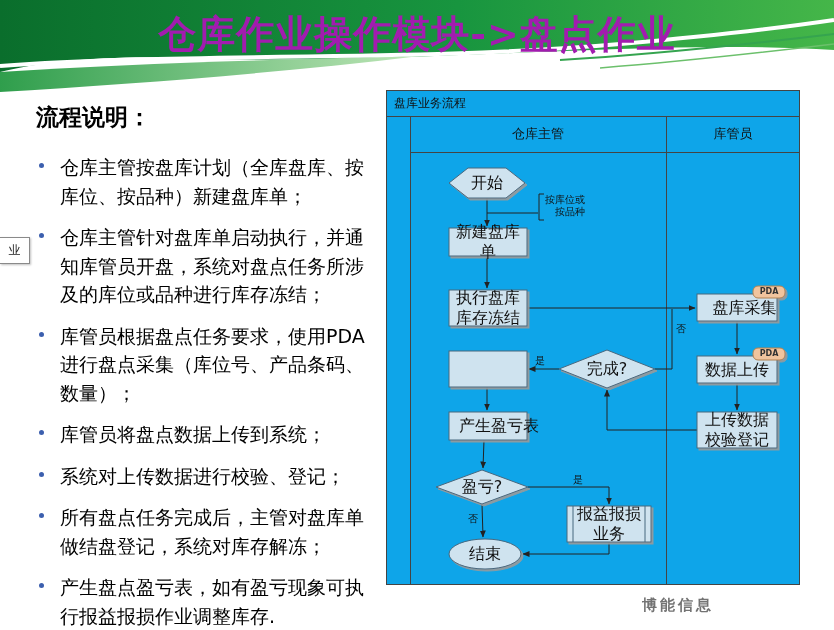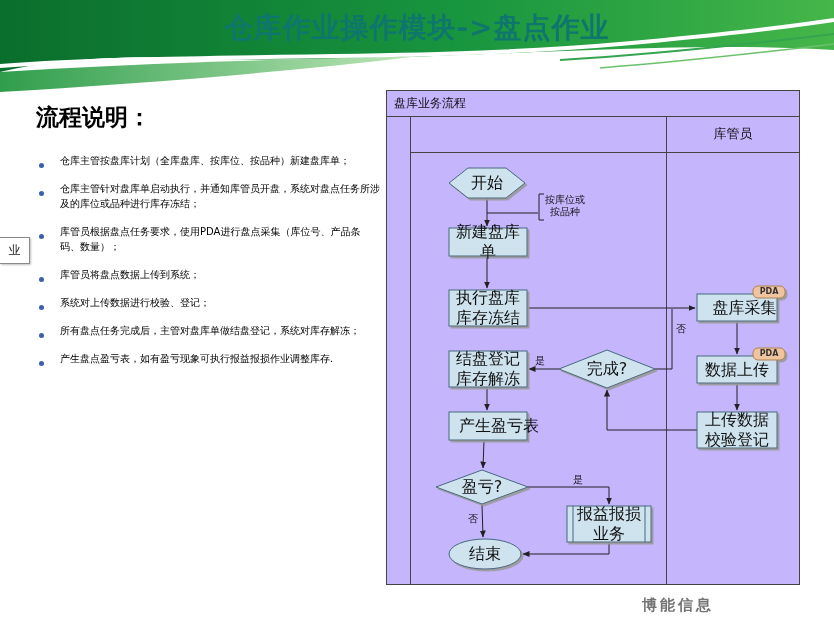--- a/index.html
+++ b/index.html
@@ -1,37 +1,37 @@
 <!DOCTYPE html>
 <html><head>
 <meta charset="utf-8">
 <style>
   *{margin:0;padding:0;box-sizing:border-box}
   html,body{width:834px;height:630px}
   body{position:relative;overflow:hidden;background:#fff;font-family:"DejaVu Sans","Liberation Sans",sans-serif;color:#000}
   .banner{position:absolute;top:0;left:0;display:block}
-  .slide-title{position:absolute;top:9px;left:0;width:100%;text-align:center;font-size:28px;font-weight:bold;
-    color:#0f766e;font-family:"DejaVu Serif","Liberation Serif",serif;letter-spacing:1px}
+  .slide-title{position:absolute;top:9px;left:0;width:100%;text-align:center;font-size:38px;font-weight:bold;
+    color:#a21caf;font-family:"DejaVu Serif","Liberation Serif",serif;letter-spacing:1px}
   .side-tab{position:absolute;left:0;top:237px;width:30px;height:27px;background:#fff;border:1px solid #8a8a8a;
     border-left:none;display:flex;align-items:center;justify-content:center;font-size:12px;color:#222;
     box-shadow:1px 1px 2px rgba(0,0,0,.25)}
   .desc{position:absolute;left:28px;top:94px;width:352px}
   .desc h2{font-size:23px;font-weight:bold;margin:8px 8px 20px 8px;font-family:"DejaVu Serif","Liberation Serif",serif}
   .desc ul{list-style:none}
-  .desc li{position:relative;padding-left:32px;margin-bottom:13px;font-size:10px;line-height:1.5}
+  .desc li{position:relative;padding-left:32px;margin-bottom:13px;font-size:19px;line-height:1.5}
   .desc li::before{content:"";position:absolute;left:11px;top:10px;width:5px;height:5px;background:#3c5fae;border-radius:50%}
-  .panel{position:absolute;left:386px;top:90px;width:414px;height:495px;background:#c4b5fd}
+  .panel{position:absolute;left:386px;top:90px;width:414px;height:495px;background:#0ea5e9}
   .flow{position:absolute;left:0;top:0}
   .flabel{position:absolute;display:flex;align-items:center;justify-content:center;text-align:center;
     font-size:16px;line-height:1.25;white-space:pre-line;color:#111}
   .flabel.small{font-size:10px}
   .flabel.tiny{font-size:8px;font-weight:bold;color:#333}
   .panel-title{position:absolute;left:8px;top:5px;font-size:12px;color:#111}
   .lane-h{font-size:13px}
-  .annot{justify-content:flex-start;text-align:center}
+  .annot{justify-content:flex-start;text-align:right}
   .footer{position:absolute;left:642px;top:596px;font-size:15px;font-weight:bold;color:#737373;letter-spacing:3px}
 </style>
 </head>
 <body>
 
 <svg class="banner" width="834" height="96" viewBox="0 0 834 96">
   <defs>
     <linearGradient id="bg1" x1="0%" y1="0%" x2="100%" y2="0%">
       <stop offset="0%" stop-color="#0a6e2c"></stop>
       <stop offset="55%" stop-color="#18953f"></stop>
@@ -119,28 +119,27 @@
       <ellipse cx="99" cy="464" rx="36" ry="15"></ellipse>
       <rect x="311" y="204" width="80" height="27"></rect>
       <rect x="311" y="266" width="80" height="27"></rect>
       <rect x="311" y="322" width="80" height="36"></rect>
       <rect x="367" y="196" width="32" height="12" rx="5" fill="#f0c49e" stroke="#b08050"></rect>
       <rect x="367" y="258" width="32" height="12" rx="5" fill="#f0c49e" stroke="#b08050"></rect>
     </g>
   </svg>
 
   <div class="panel-title">盘库业务流程</div>
+  <div class="flabel lane-h" style="left:24px;top:27px;width:256px;height:34px">仓库主管</div>
   <div class="flabel lane-h" style="left:280px;top:27px;width:134px;height:34px">库管员</div>
 
   <div class="flabel" style="left:63px;top:78px;width:76px;height:30px">开始</div>
   <div class="flabel" style="left:63px;top:200px;width:78px;height:36px">执行盘库
 库存冻结</div>
   <div class="flabel" style="left:63px;top:138px;width:78px;height:28px">新建盘库单</div>
-  <div class="flabel" style="left:63px;top:261px;width:78px;height:36px">结盘登记
-库存解冻</div>
   <div class="flabel" style="left:173px;top:260px;width:96px;height:38px">完成?</div>
   <div class="flabel" style="left:63px;top:322px;width:100px;height:28px">产生盈亏表</div>
   <div class="flabel" style="left:50px;top:380px;width:92px;height:34px">盈亏?</div>
   <div class="flabel" style="left:181px;top:416px;width:84px;height:36px">报益报损
 业务</div>
   <div class="flabel" style="left:63px;top:449px;width:72px;height:30px">结束</div>
   <div class="flabel" style="left:311px;top:204px;width:95px;height:27px">盘库采集</div>
   <div class="flabel" style="left:311px;top:266px;width:80px;height:27px">数据上传</div>
   <div class="flabel" style="left:311px;top:322px;width:80px;height:36px">上传数据
 校验登记</div>

